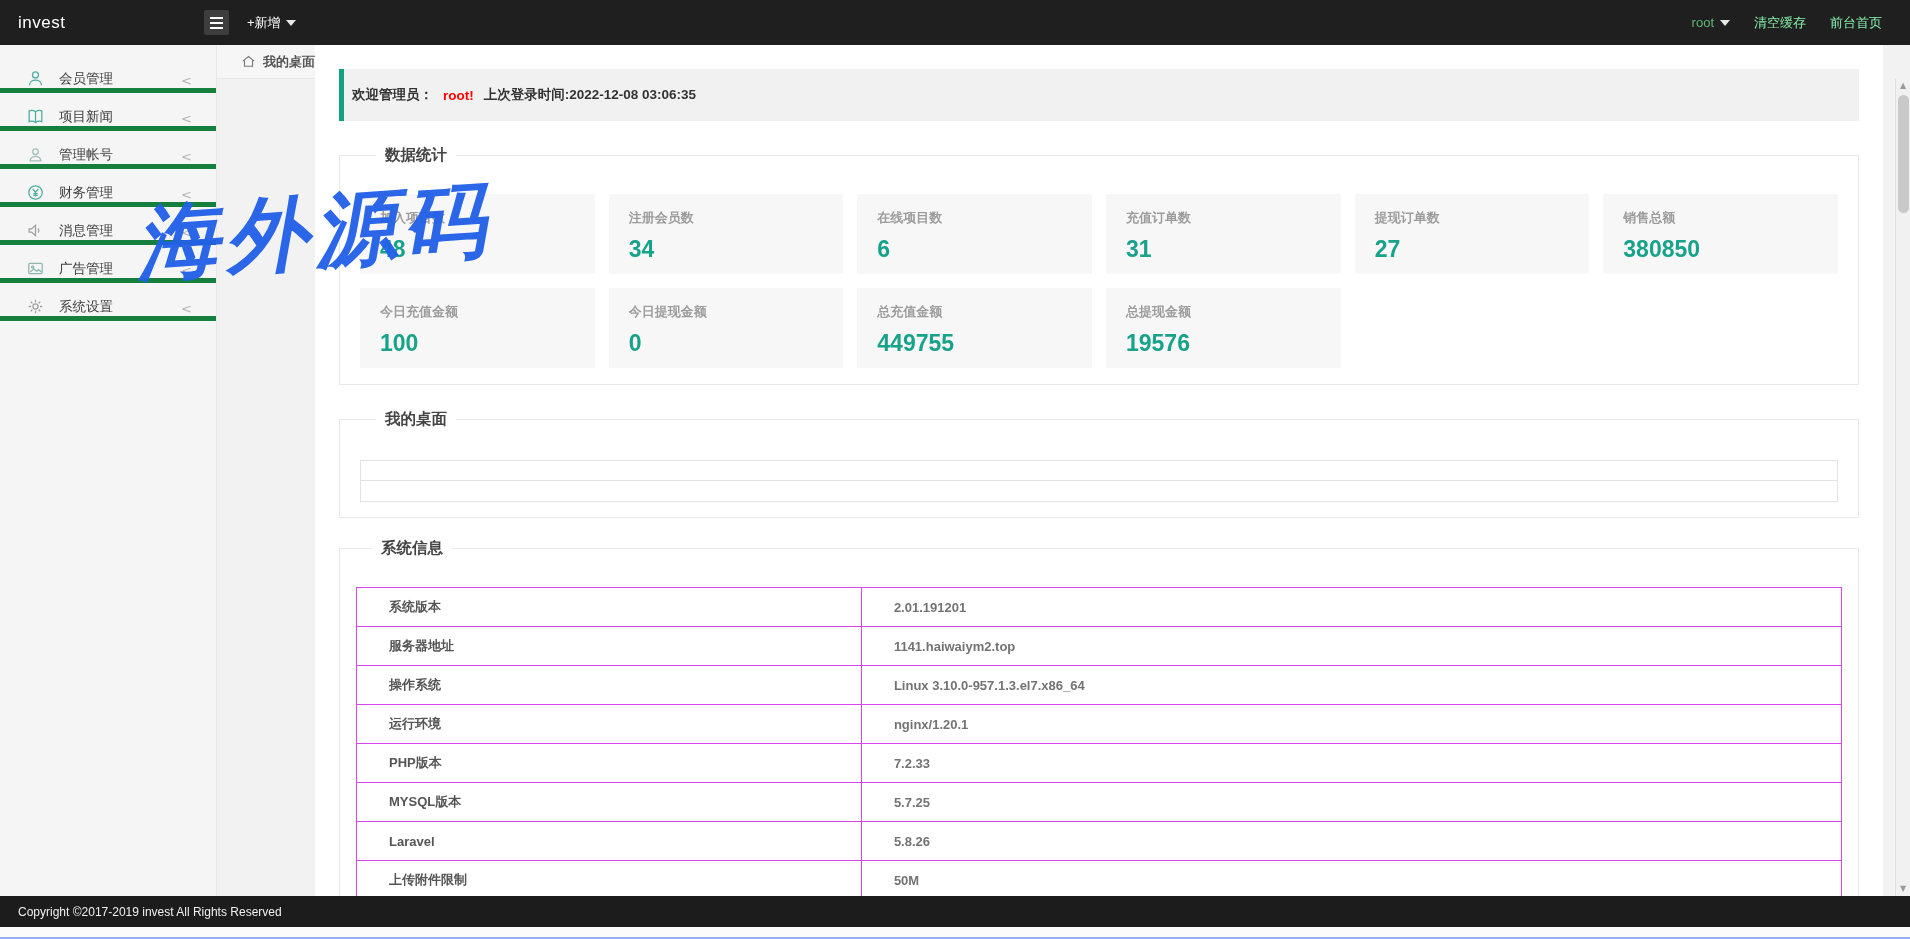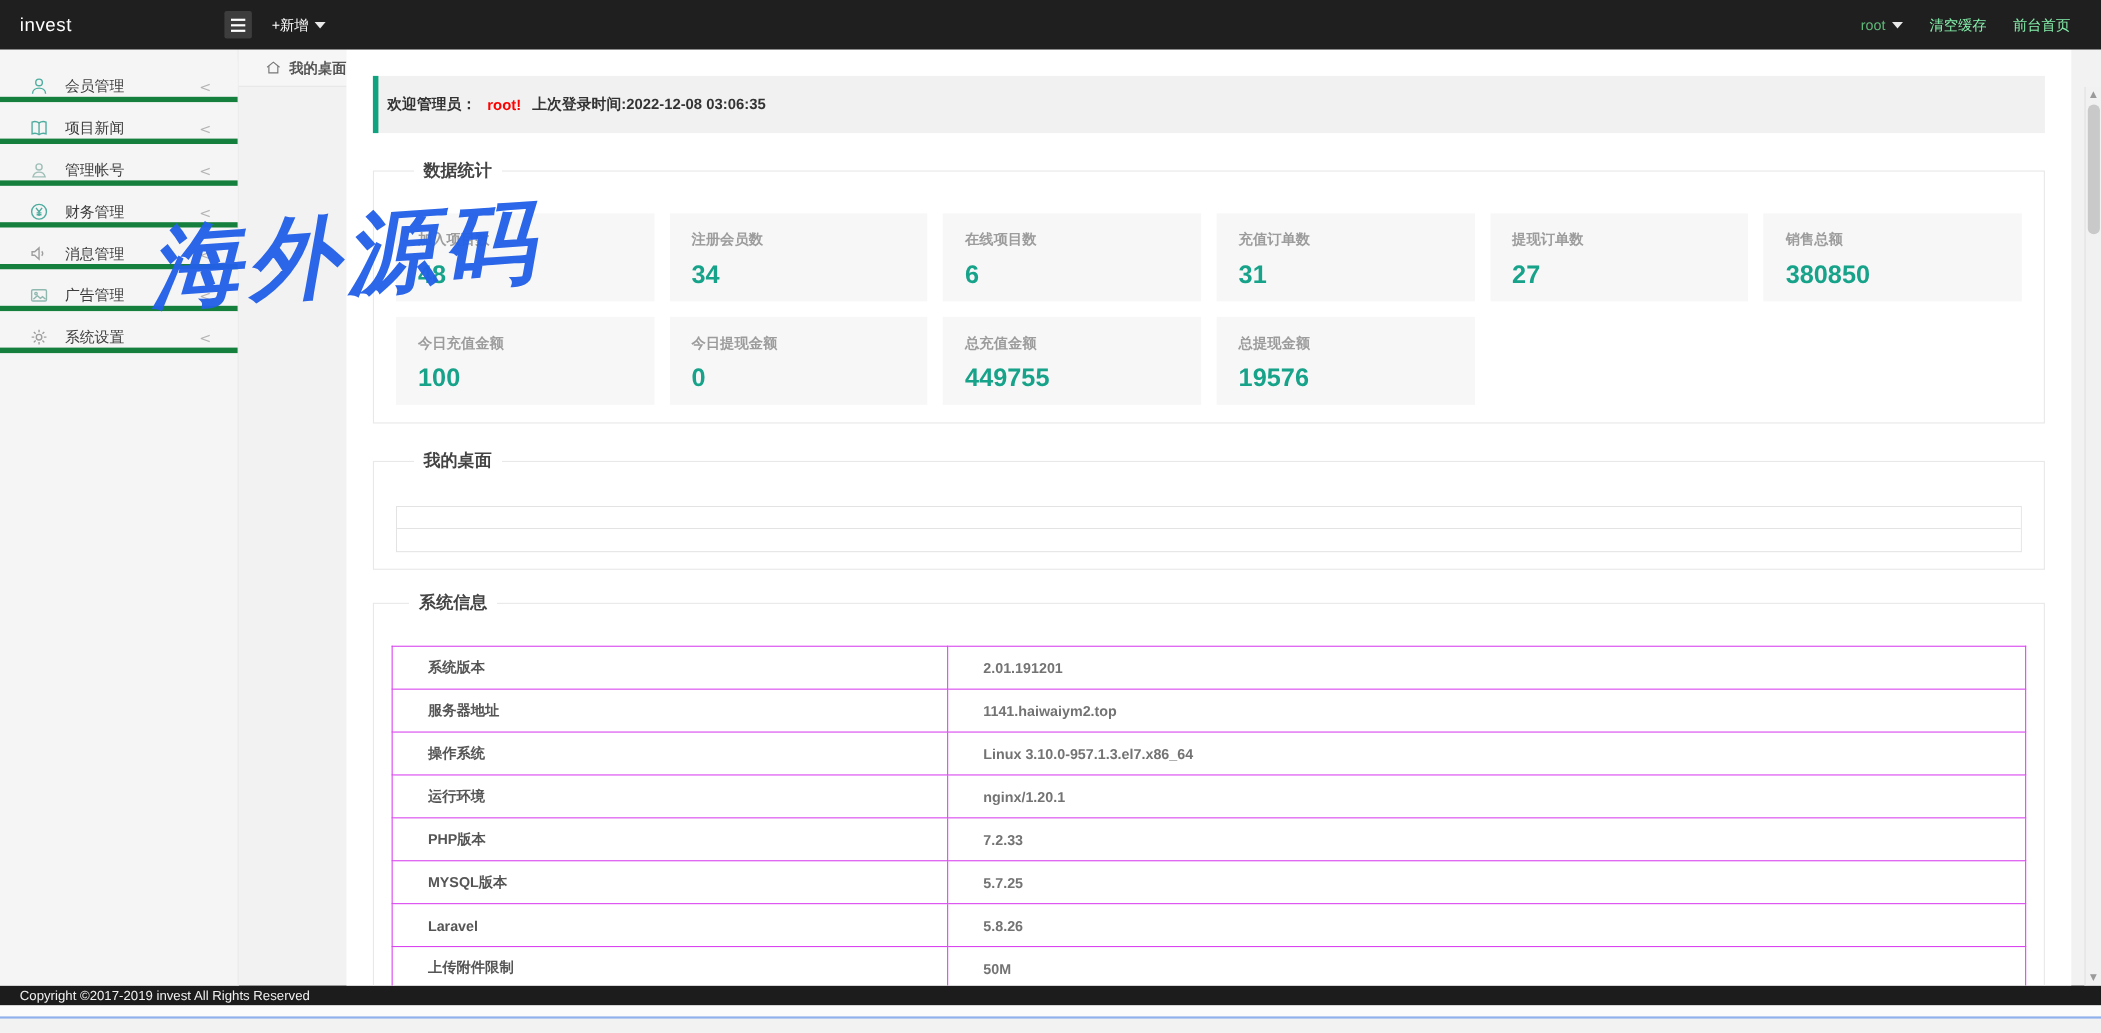--- a/index.html
+++ b/index.html
@@ -56,21 +56,21 @@
   .notice-row:first-child{border-bottom:1px solid #e3e3e3;}
   fieldset.notice{padding-bottom:15px;}
 
   fieldset.sysinfo{margin-top:20px; padding:28px 16px 0;}
   table.info{width:100%; border-collapse:collapse; font-size:13px; color:#555;}
   table.info td{border:1px solid #d946ef; height:39px; padding-left:32px;}
   table.info td.k{width:34%; color:#555;}
   table.info td.v{color:#737373;}
 
   
-  .footer{height:18px; background:#1c1c1c; display:flex; align-items:center; padding-left:18px; color:#f0f0f0; font-size:12px;}
+  .footer{height:31px; background:#1c1c1c; display:flex; align-items:center; padding-left:18px; color:#f0f0f0; font-size:12px;}
   .bottom-strip{height:12px; background:#fbfbfb; border-bottom:2px solid #8fb0ea;}
 
   
   .scrollbar{position:absolute; right:0; top:79px; width:15px; height:817px; background:#f1f1f1; border-left:1px solid #e0e0e0;}
   .scrollbar .arrow{width:100%; height:14px; color:#9a9a9a; font-size:8px; text-align:center; line-height:14px; font-family:"DejaVu Sans",sans-serif;}
   .scrollbar .thumb{position:absolute; top:16px; left:2px; width:11px; height:118px; background:#c9c9c9; border-radius:6px; cursor:grab;}
   .scrollbar .arrow.down{position:absolute; bottom:0;}
 
   
   .watermark{position:absolute; left:136px; top:178px; z-index:60; pointer-events:none;

